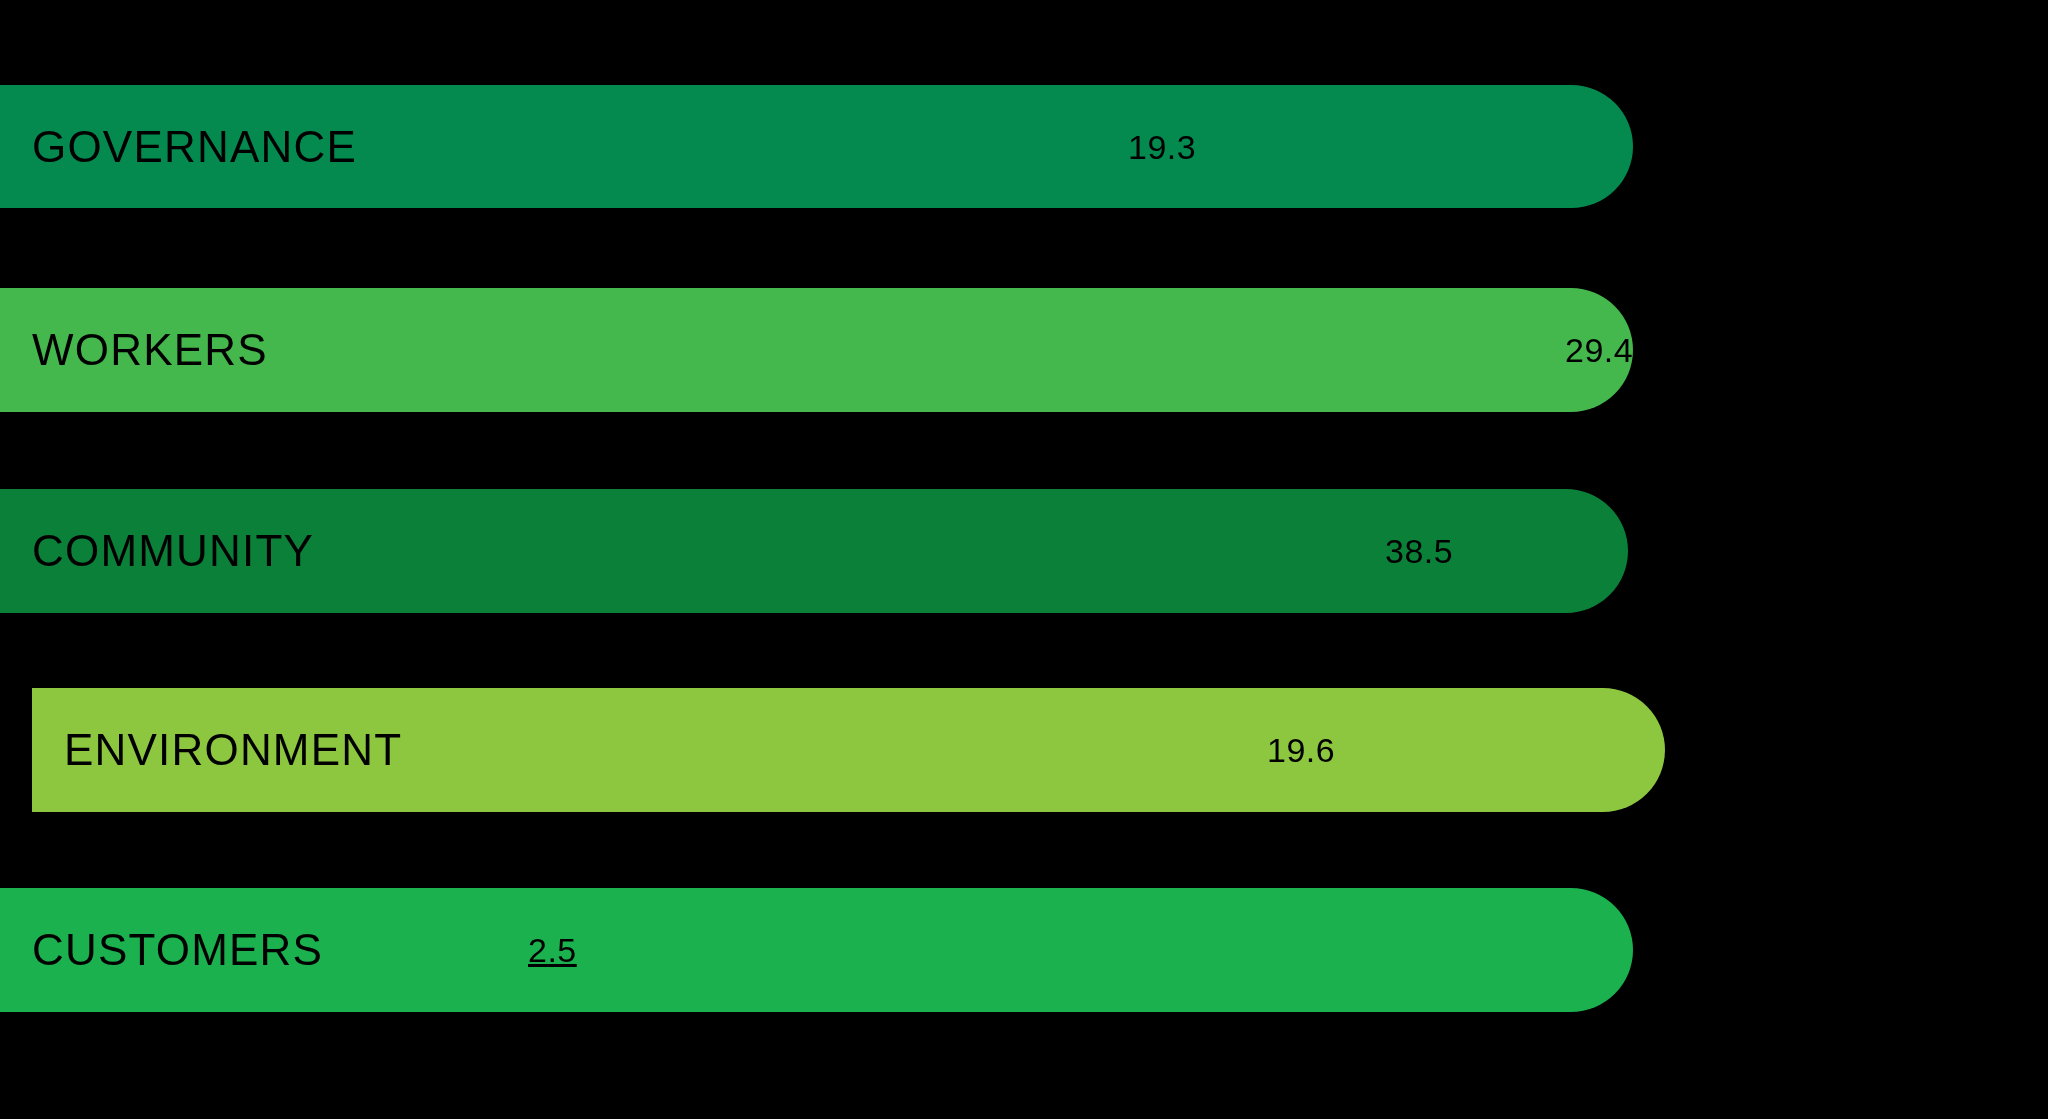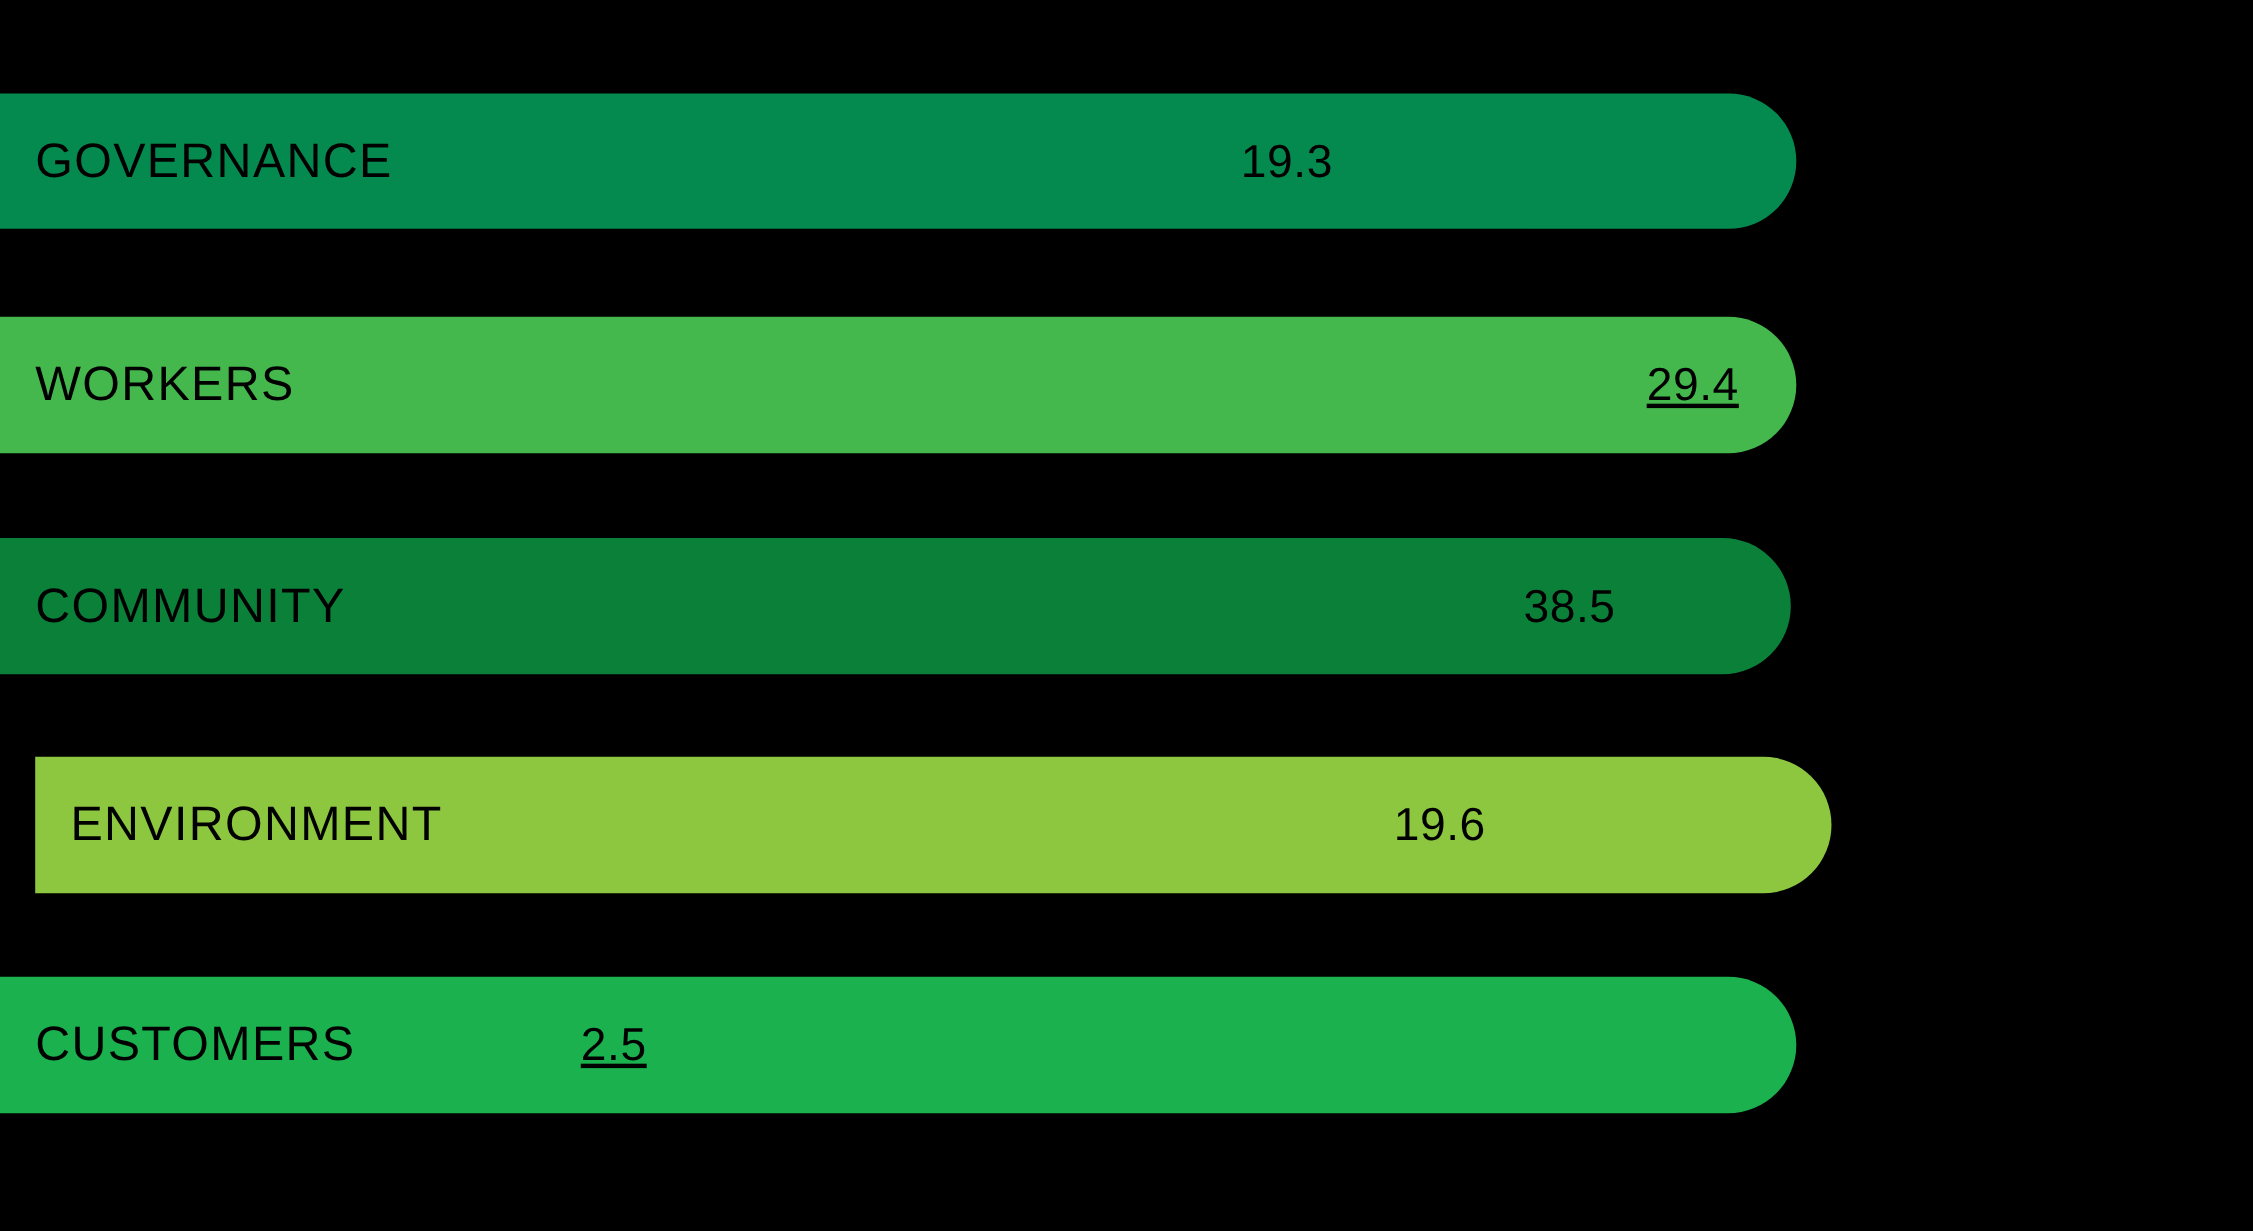--- a/index.html
+++ b/index.html
@@ -40,42 +40,42 @@
     font-weight: 400;
     letter-spacing: 1.2px;
     white-space: nowrap;
     line-height: 1;
   }
   .bar-value {
     position: absolute;
     top: 50%;
     transform: translateY(-50%);
     color: #000000;
-    font-size: 42px;
+    font-size: 34px;
     font-weight: 400;
     letter-spacing: 0.5px;
     white-space: nowrap;
     line-height: 1;
   }
 </style>
 </head>
 <body>
 
 <div id="stage">
 
   <div class="bar-row" style="top:85px; height:123px; width:1897px;">
     <div class="bar" style="width:1633px; background:#048a4f;"></div>
     <div class="bar-label">GOVERNANCE</div>
     <div class="bar-value" style="left:1128px;">19.3</div>
   </div>
 
   <div class="bar-row" style="top:288px; height:124px; width:2048px;">
     <div class="bar" style="width:1633px; background:#44b84c;"></div>
     <div class="bar-label">WORKERS</div>
-    <div class="bar-value" style="left:1497px;text-decoration:underline;">29.4</div>
+    <div class="bar-value" style="left:1565px;">29.4</div>
   </div>
 
   <div class="bar-row" style="top:489px; height:124px; width:1756px;">
     <div class="bar" style="width:1628px; background:#0b8038;"></div>
     <div class="bar-label">COMMUNITY</div>
     <div class="bar-value" style="left:1385px;">38.5</div>
   </div>
 
   <div class="bar-row" style="top:688px; height:124px; width:2048px;margin-left:32px;">
     <div class="bar" style="width:1633px; background:#8cc73f;"></div>

